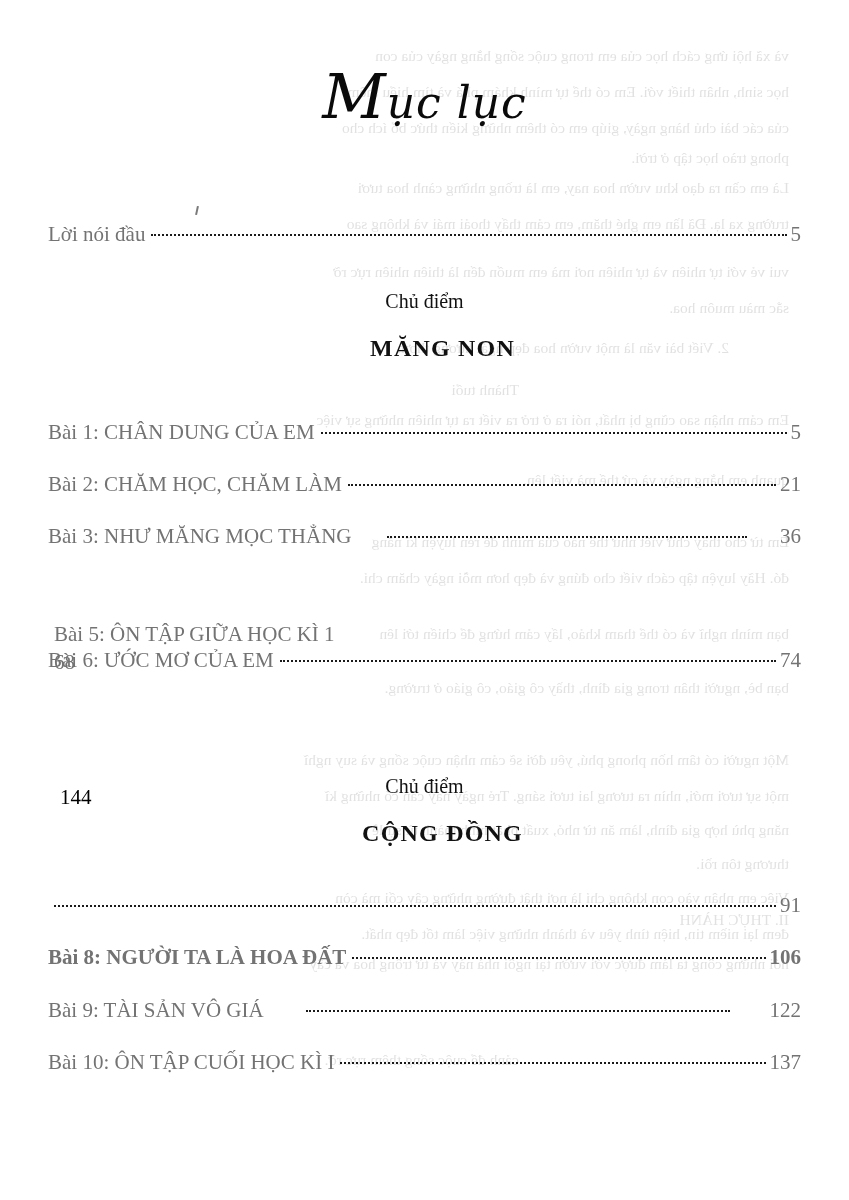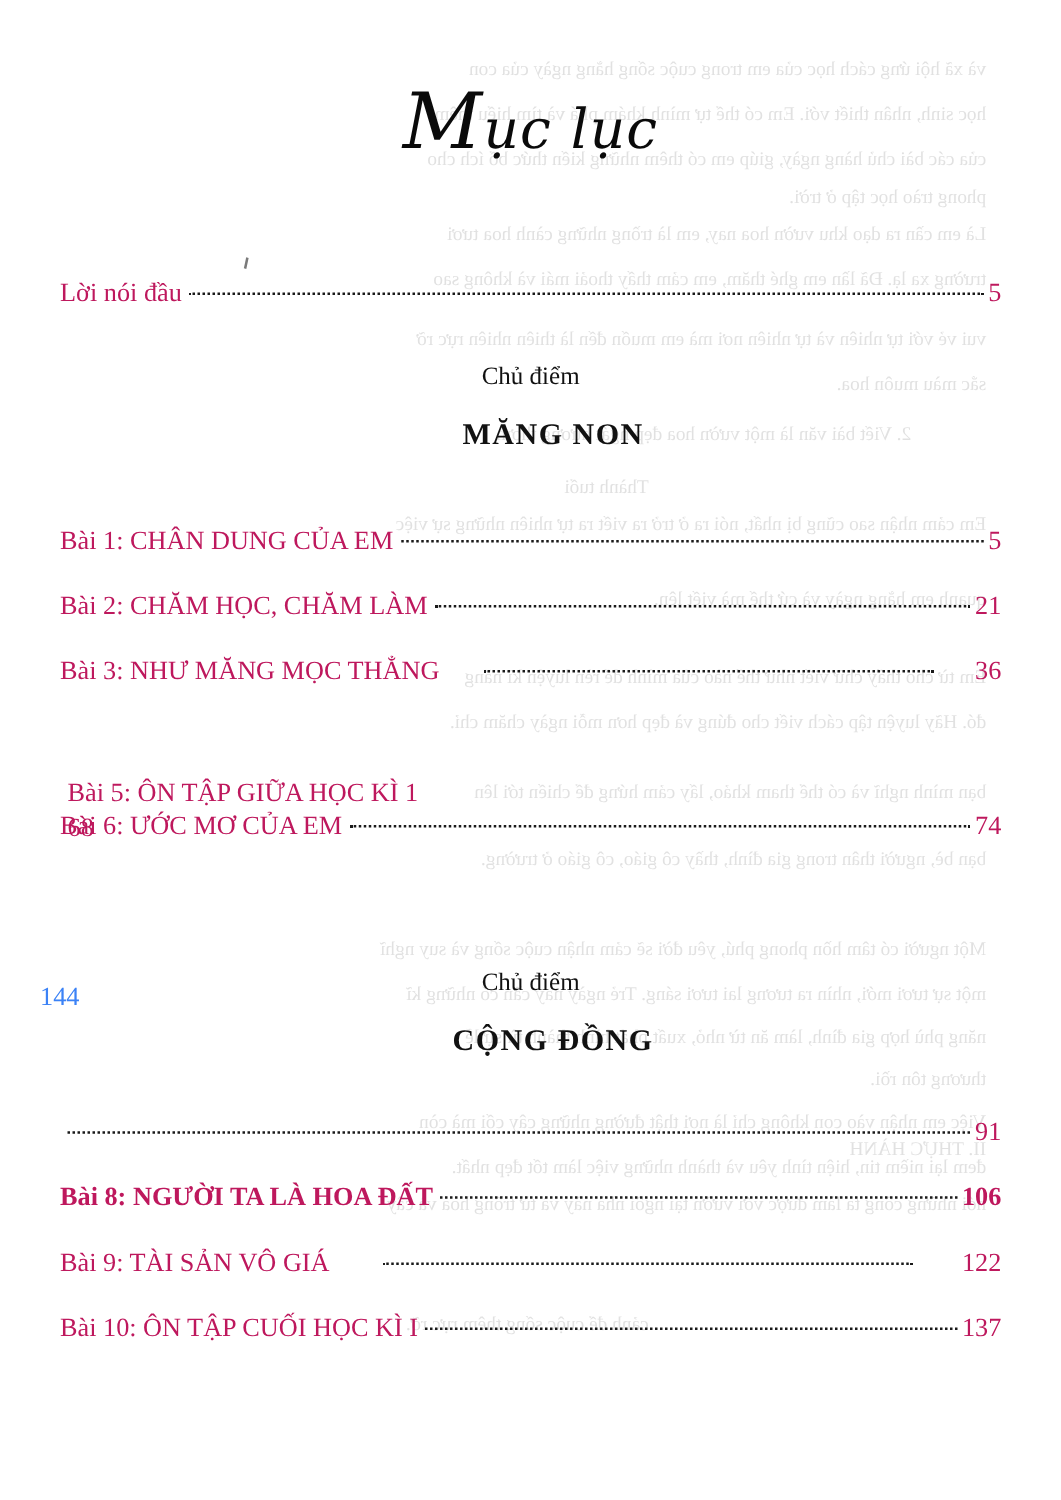--- a/index.html
+++ b/index.html
@@ -62,21 +62,21 @@
     line-height: 0.8;
   }
 
   .entry {
     position: absolute;
     left: 48px;
     right: 48px;
     display: flex;
     align-items: baseline;
     font-size: 21px;
-    color: #be185d;
+    color: #737373;
     white-space: nowrap;
   }
   .entry .label { flex: 0 0 auto; }
   .entry .leader {
     flex: 1 1 auto;
     margin: 0 4px 0 6px;
     border-bottom: 2px dotted #1a1a1a;
     position: relative;
     top: -5px;
     height: 1px;
@@ -98,24 +98,24 @@
     margin-top: 22px;
     font-size: 24px;
     font-weight: bold;
     letter-spacing: 1.2px;
     font-family: "Liberation Serif", serif;
     padding-left: 36px;
   }
 
   .folio {
     position: absolute;
-    left: 32px;
+    left: 60px;
     bottom: 42px;
     font-size: 21px;
-    color: #3b82f6;
+    color: #000000;
   }
 
   .stray-mark {
     position: absolute;
     left: 196px;
     top: 206px;
     width: 2px;
     height: 9px;
     background: #333;
     opacity: 0.65;

